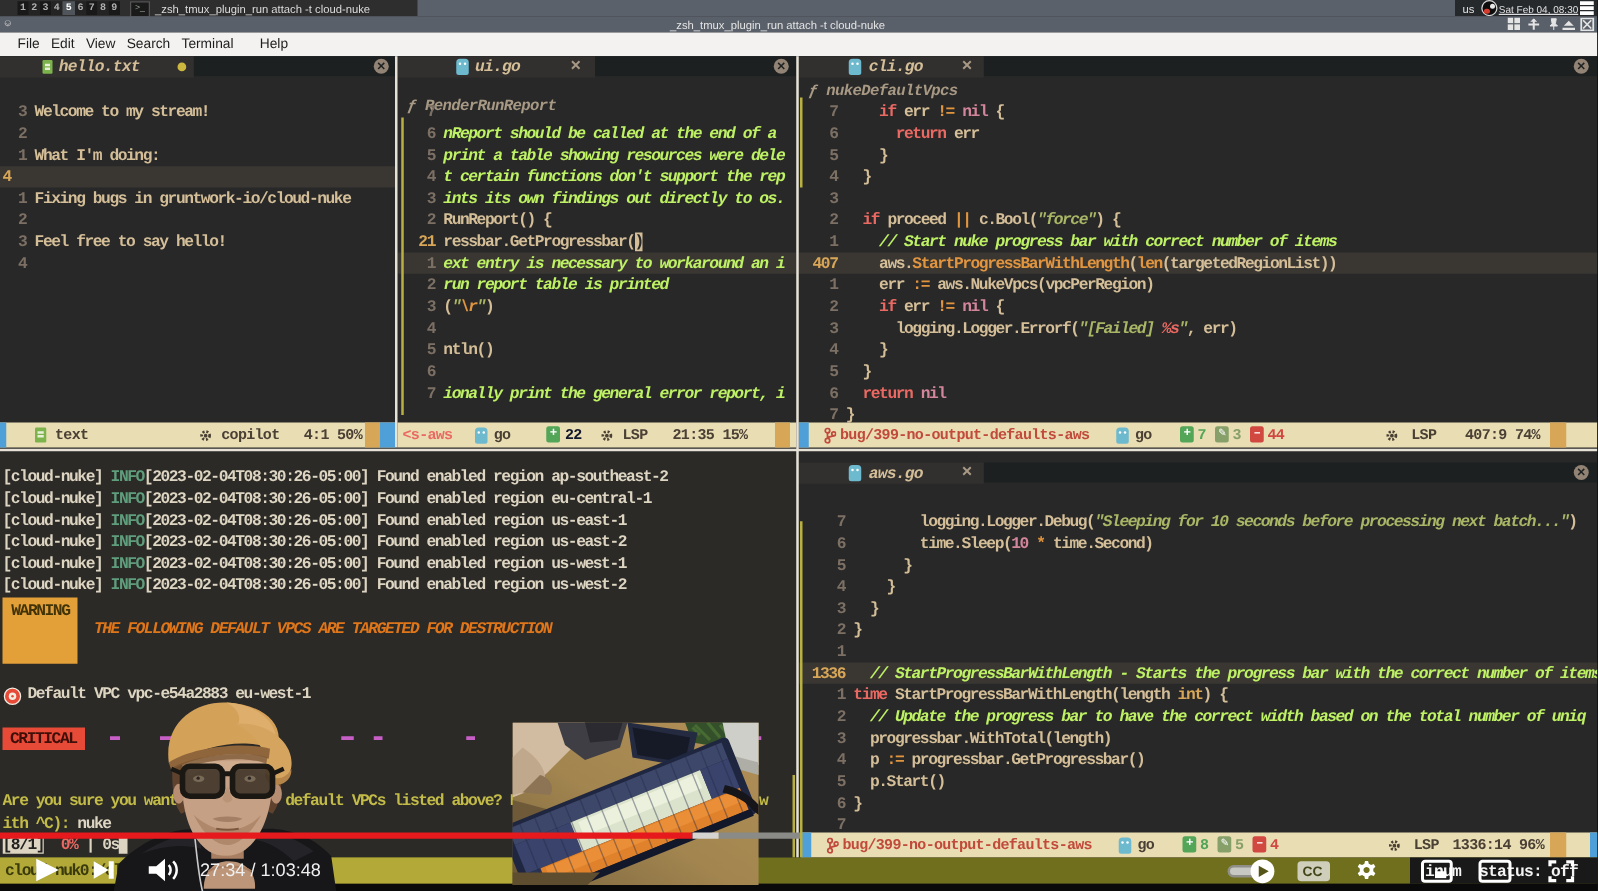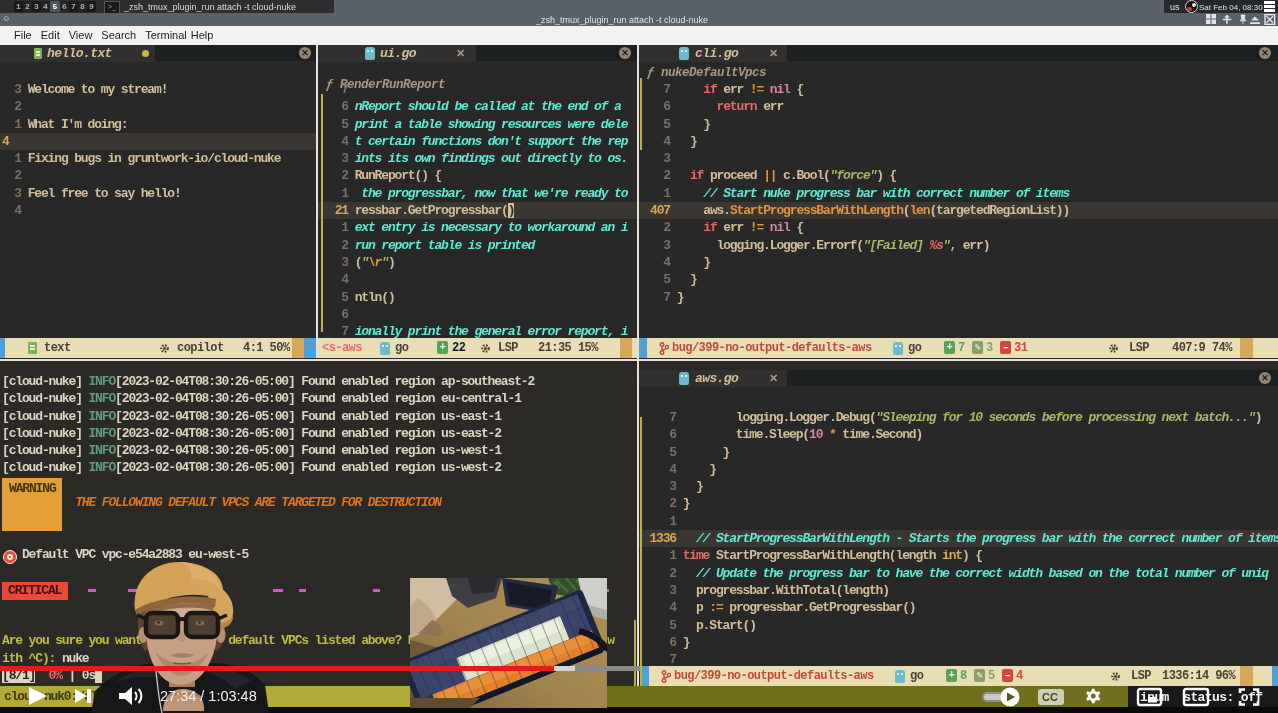--- a/index.html
+++ b/index.html
@@ -3,21 +3,21 @@
 <style>
 html,body{margin:0;padding:0;background:#000;}
 #app{position:relative;width:1278px;height:713px;overflow:hidden;background:#282828;
   font-family:"Liberation Mono",monospace;}
 .abs{position:absolute;}
 .mono{font:bold 13px/17.3px "Liberation Mono",monospace;letter-spacing:-1.15px;white-space:pre;}
 .code{white-space:normal;}
 .code .line{white-space:pre;overflow:hidden;}
 .sans{font-family:"Liberation Sans",sans-serif;}
 
-.fg{color:#d4be98}.gray{color:#5eead4}.red{color:#ea6962}.orange{color:#e2953f}
+.fg{color:#d4be98}.gray{color:#bef264}.red{color:#ea6962}.orange{color:#e2953f}
 .yellow{color:#d8a657}.green{color:#a9b665}.purple{color:#d3869b}
 .it{font-style:italic}
 .line{height:17.3px;}
 .ln{display:inline-block;text-align:right;color:#7c6f64;}
 
 .sbar{background:#e9ddb4;color:#4a4034;font:bold 12px/20px "Liberation Mono",monospace;letter-spacing:-0.55px;white-space:pre;}
 
 .tabbar{background:#1d2021;}
 .tab{position:absolute;top:0;left:0;height:17px;background:#32302f;
   font:bold italic 13px/17px "Liberation Mono",monospace;letter-spacing:-0.6px;color:#d4be98;}
@@ -42,21 +42,21 @@
       <span style="float:left;width:9px;height:11px;background:#191919;color:#b0b0b0;text-align:center">7</span>
       <span style="float:left;width:9px;height:11px;background:#242424;color:#b0b0b0;text-align:center">8</span>
       <span style="float:left;width:9px;height:11px;background:#191919;color:#b0b0b0;text-align:center">9</span>
 </div>
 <div class="abs sans" style="left:104px;top:1px;width:14px;height:11px;background:#1a1a1a;border:1px solid #555;color:#9a9;font-size:7px;line-height:10px;text-align:center;">&gt;_</div>
 <div class="abs sans" style="left:124px;top:2px;font-size:9px;color:#dcdcdc;">_zsh_tmux_plugin_run attach -t cloud-nuke</div>
 <div class="abs sans" style="left:1170px;top:2px;font-size:9px;color:#e0e0e0;">us</div>
 <div class="abs" style="left:1185px;top:0;width:13px;height:13px;border-radius:50%;background:#0d0d0d;border:1.3px solid #d8d8d8;box-sizing:border-box;"></div>
 <div class="abs" style="left:1187px;top:6.5px;width:5px;height:4.5px;background:#d43c30;border-radius:50% 50% 50% 50%;"></div>
 <div class="abs" style="left:1192px;top:2.5px;width:4px;height:4px;background:#e8e8e8;border-radius:50%;"></div>
-<div class="abs sans" style="left:1199px;top:3px;font-size:8px;color:#e0e0e0;">Sat Feb 04, 08:30</div>
+<div class="abs sans" style="left:1199px;top:3px;font-size:8px;color:#e0e0e0;text-decoration:underline;">Sat Feb 04, 08:30</div>
 <div class="abs" style="left:1264px;top:1px;width:11px;height:11px;background:linear-gradient(#fff,#fff) 0 0/11px 3px no-repeat,linear-gradient(#fff,#fff) 0 4px/11px 3px no-repeat,linear-gradient(#fff,#fff) 0 8px/11px 3px no-repeat;"></div>
 
 <div class="abs" style="left:0;top:13px;width:1278px;height:13px;background:#59606a;"></div>
 <div class="abs sans" style="left:3px;top:14px;font-size:8px;color:#ccc;">⎉</div>
 <div class="abs sans" style="left:536px;top:15px;font-size:9px;color:#e4e4e4;">_zsh_tmux_plugin_run attach -t cloud-nuke</div>
 <svg id="winbtns" class="abs" style="left:1206px;top:14px" width="70" height="11" viewBox="0 0 70 11">
 <g fill="#e4e4e4">
         <rect x="0" y="0" width="4.5" height="4.5"></rect>
         <rect x="5.5" y="0" width="4.5" height="4.5"></rect>
         <rect x="0" y="5.5" width="4.5" height="4.5"></rect>
@@ -70,21 +70,21 @@
       </g>
 <path d="M35 1 L39 1 L38.3 5 L40 6.8 L34 6.8 L35.7 5 Z M37 6.8 L37 10" fill="#e4e4e4" stroke="#e4e4e4" stroke-width="0.8"></path>
 <path d="M44 8.2 L54 8.2 L54 10 L44 10 Z M45 6.5 L53 6.5 L49 2.5 Z" fill="#e4e4e4"></path>
 <g stroke="#e4e4e4" stroke-width="1.4" fill="none">
         <rect x="59" y="0.7" width="9.6" height="9.6"></rect>
         <path d="M60.5 2.2 L67 8.8 M67 2.2 L60.5 8.8"></path>
       </g>
 </svg>
 
 <div class="abs sans" style="left:0;top:26px;width:1278px;height:19px;background:#f3f2f0;color:#1d1d1d;font-size:11px;line-height:19px;">
-<span style="margin-left:14px">File</span><span style="margin-left:9px">Edit</span><span style="margin-left:9px">View</span><span style="margin-left:9px">Search</span><span style="margin-left:9px">Terminal</span><span style="margin-left:4px">Help</span>
+<span style="margin-left:14px">File</span><span style="margin-left:9px">Edit</span><span style="margin-left:9px">View</span><span style="margin-left:9px">Search</span><span style="margin-left:9px">Terminal</span><span style="margin-left:21px">Help</span>
 </div>
 
 <div class="abs" style="left:0;top:45px;width:316px;height:313px;background:#282828;">
   <div class="tabbar abs" style="left:0;top:0;width:316px;height:16px;">
     <div class="tab" style="width:155px;padding-left:47px;box-sizing:border-box;">hello.txt</div>
     <div class="abs" style="left:34px;top:3px;width:8px;height:11px;background:#7db34c;border-radius:1px"></div>
     <div class="abs" style="left:36px;top:6px;width:4px;height:1.5px;background:#e8f0d8"></div>
     <div class="abs" style="left:36px;top:9px;width:4px;height:1.5px;background:#e8f0d8"></div>
     <div class="abs" style="left:142px;top:5px;width:7px;height:7px;border-radius:50%;background:#ccb83e;"></div>
     <div class="closec" style="left:299px;top:2px;">✕</div>
@@ -113,21 +113,20 @@
   </div>
   <div class="abs crumb" style="left:8px;top:32px;">ƒ RenderRunReport</div>
   <div class="curline" style="top:157px;"></div>
   <div id="p2c" class="abs mono fg code" style="left:0;top:36px;width:319px;">
 <div class="line"><span class="ln" style="width:30px">7</span></div>
 <div class="line"><span class="ln" style="width:30px">6</span> <span class="gray it">nReport should be called at the end of a</span></div>
 <div class="line"><span class="ln" style="width:30px">5</span> <span class="gray it">print a table showing resources were dele</span></div>
 <div class="line"><span class="ln" style="width:30px">4</span> <span class="gray it">t certain functions don't support the rep</span></div>
 <div class="line"><span class="ln" style="width:30px">3</span> <span class="gray it">ints its own findings out directly to os.</span></div>
 <div class="line"><span class="ln" style="width:30px">2</span> RunReport() {</div>
-<div class="line"><span class="ln" style="width:30px">1</span>  <span class="gray it">the progressbar, now that we're ready to</span></div>
 <div class="line"><span class="yellow" style="display:inline-block;width:30px;text-align:right">21</span> ressbar.GetProgressbar(<span style="background:#d4be98;color:#282828">)</span></div>
 <div class="line"><span class="ln" style="width:30px">1</span> <span class="gray it">ext entry is necessary to workaround an i</span></div>
 <div class="line"><span class="ln" style="width:30px">2</span> <span class="gray it">run report table is printed</span></div>
 <div class="line"><span class="ln" style="width:30px">3</span> (<span class="green it">"</span><span class="orange it">\r</span><span class="green it">"</span>)</div>
 <div class="line"><span class="ln" style="width:30px">4</span></div>
 <div class="line"><span class="ln" style="width:30px">5</span> ntln()</div>
 <div class="line"><span class="ln" style="width:30px">6</span></div>
 <div class="line"><span class="ln" style="width:30px">7</span> <span class="gray it">ionally print the general error report, i</span></div>
   </div>
 </div>
@@ -145,41 +144,43 @@
   <div class="curline" style="top:157px;"></div>
   <div id="p3c" class="abs mono fg code" style="left:0;top:36px;width:639px;">
 <div class="line"><span class="ln" style="width:31px">7</span>     <span class="red">if</span> err <span class="orange">!=</span> <span class="purple">nil</span> {</div>
 <div class="line"><span class="ln" style="width:31px">6</span>       <span class="red">return</span> err</div>
 <div class="line"><span class="ln" style="width:31px">5</span>     }</div>
 <div class="line"><span class="ln" style="width:31px">4</span>   }</div>
 <div class="line"><span class="ln" style="width:31px">3</span></div>
 <div class="line"><span class="ln" style="width:31px">2</span>   <span class="red">if</span> proceed <span class="orange">||</span> c.Bool(<span class="green it">"force"</span>) {</div>
 <div class="line"><span class="ln" style="width:31px">1</span>     <span class="gray it">// Start nuke progress bar with correct number of items</span></div>
 <div class="line"><span class="yellow" style="display:inline-block;width:31px;text-align:right">407</span>     aws.<span class="orange" style="font-weight:bold">StartProgressBarWithLength</span>(<span class="orange">len</span>(targetedRegionList))</div>
+<div class="line"><span class="ln" style="width:31px">1</span>     err <span class="orange">:=</span> aws.NukeVpcs(vpcPerRegion)</div>
 <div class="line"><span class="ln" style="width:31px">2</span>     <span class="red">if</span> err <span class="orange">!=</span> <span class="purple">nil</span> {</div>
 <div class="line"><span class="ln" style="width:31px">3</span>       logging.Logger.Errorf(<span class="green it">"[Failed] </span><span class="red it">%s</span><span class="green it">"</span>, err)</div>
 <div class="line"><span class="ln" style="width:31px">4</span>     }</div>
 <div class="line"><span class="ln" style="width:31px">5</span>   }</div>
+<div class="line"><span class="ln" style="width:31px">6</span>   <span class="red">return</span> <span class="purple">nil</span></div>
 <div class="line"><span class="ln" style="width:31px">7</span> }</div>
   </div>
 </div>
 
 <div class="abs" style="left:0;top:362px;width:637px;height:324px;background:#2b2a27;">
   <div id="termc" class="abs mono code" style="left:2px;top:11px;width:635px;color:#ddd5c2;line-height:17.4px;">
 <div class="line">[cloud-nuke] <span style="color:#5f9e7d">INFO</span>[2023-02-04T08:30:26-05:00] Found enabled region ap-southeast-2</div>
 <div class="line">[cloud-nuke] <span style="color:#5f9e7d">INFO</span>[2023-02-04T08:30:26-05:00] Found enabled region eu-central-1</div>
 <div class="line">[cloud-nuke] <span style="color:#5f9e7d">INFO</span>[2023-02-04T08:30:26-05:00] Found enabled region us-east-1</div>
 <div class="line">[cloud-nuke] <span style="color:#5f9e7d">INFO</span>[2023-02-04T08:30:26-05:00] Found enabled region us-east-2</div>
 <div class="line">[cloud-nuke] <span style="color:#5f9e7d">INFO</span>[2023-02-04T08:30:26-05:00] Found enabled region us-west-1</div>
 <div class="line">[cloud-nuke] <span style="color:#5f9e7d">INFO</span>[2023-02-04T08:30:26-05:00] Found enabled region us-west-2</div>
 <div class="line"></div>
 <div class="line" style="color:#e0761a;font-style:italic">           THE FOLLOWING DEFAULT VPCS ARE TARGETED FOR DESTRUCTION</div>
 <div class="line"></div>
 <div class="line"></div>
-<div class="line">   Default VPC vpc-e54a2883 eu-west-5</div>
+<div class="line">   Default VPC vpc-e54a2883 eu-west-1</div>
 <div class="line"></div>
 <div class="line"></div>
 <div class="line"></div>
 <div class="line"></div>
 <div class="line" style="color:#c3bb47">Are you sure you want to nuke the default VPCs listed above? Enter 'nuke' to confirm (exit w</div>
 <div class="line" style="color:#c3bb47">ith ^C): <span style="color:#ddd5c2">nuke</span></div>
 <div class="line"><span style="background:#ddd5c2;color:#22221f">[8/1]</span>  <span class="red">0%</span> | 0s<span style="background:#ddd5c2">&nbsp;</span></div>
   </div>
   <div class="abs" style="left:2px;top:116px;width:60px;height:53px;background:#e3a038;"></div>
   <div class="abs mono" style="left:9px;top:118px;color:#433408;">WARNING</div>
@@ -268,21 +269,21 @@
   <div class="abs" style="left:33px;top:0;color:#c14a3a">bug/399-no-output-defaults-aws</div>
   <div class="abs" style="left:254px;top:4px;width:10px;height:13px;background:#6db9ce;border-radius:3px 3px 2px 2px"></div>
   <div class="abs" style="left:256px;top:7px;width:2px;height:2px;background:#fff;border-radius:50%"></div>
   <div class="abs" style="left:260px;top:7px;width:2px;height:2px;background:#fff;border-radius:50%"></div>
   <div class="abs" style="left:269px;top:0">go</div>
   <div class="abs" style="left:305px;top:3px;width:11px;height:13px;background:#53a557;border-radius:2px;color:#fff;font-size:10px;line-height:13px;text-align:center">+</div>
   <div class="abs" style="left:319px;top:0;color:#53a557">7</div>
   <div class="abs" style="left:333px;top:3px;width:11px;height:13px;background:#87a06a;border-radius:2px;color:#fff;font-size:10px;line-height:13px;text-align:center">✎</div>
   <div class="abs" style="left:347px;top:0;color:#87a06a">3</div>
   <div class="abs" style="left:361px;top:3px;width:11px;height:13px;background:#d04840;border-radius:2px;color:#fff;font-size:10px;line-height:13px;text-align:center">–</div>
-  <div class="abs" style="left:375px;top:0;color:#d04840">31</div>
+  <div class="abs" style="left:375px;top:0;color:#d04840">44</div>
   <svg class="abs" style="left:468px;top:4px" width="13" height="13" viewBox="0 0 13 13">
         <circle cx="6.5" cy="6.5" r="3.2" fill="none" stroke="#4a4034" stroke-width="2.2" stroke-dasharray="1.6 1.45"></circle>
         <circle cx="6.5" cy="6.5" r="1.5" fill="#4a4034"></circle>
       </svg>
   <div class="abs" style="left:490px;top:0">LSP</div>
   <div class="abs" style="left:533px;top:0">407:9 74%</div>
   <div class="abs" style="left:601px;top:0;width:13px;height:20px;background:#d8a657"></div>
 </div>
 <div id="sbar4" class="sbar abs" style="left:641px;top:666px;width:637px;height:20px;">
   <div class="abs" style="left:0;top:0;width:8px;height:20px;background:#4fa0d8"></div>

